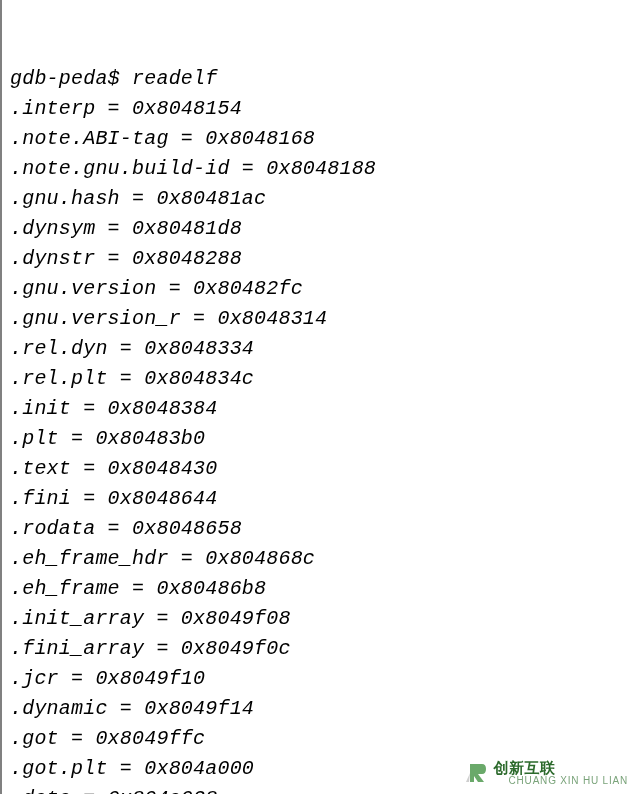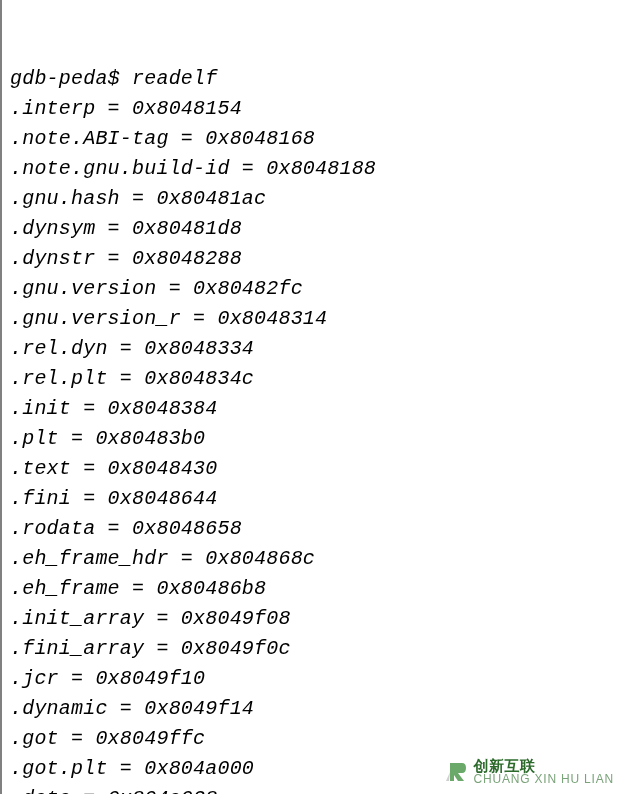--- a/index.html
+++ b/index.html
@@ -28,21 +28,21 @@
       white-space: pre;
       letter-spacing: 0.2px;
     }
     .line {
       display: block;
       font-style: italic;
     }
     .watermark {
       position: absolute;
       bottom: 6px;
-      right: 18px;
+      right: 4px;
       display: flex;
       align-items: center;
       background: rgba(255,255,255,0.85);
       padding: 2px 4px;
       font-family: "Arial", sans-serif;
       font-size: 13px;
       color: #4a4a4a;
     }
     .watermark-icon {
       display: inline-flex;
@@ -53,23 +53,24 @@
       flex-direction: column;
       line-height: 1.05;
     }
     .watermark-major {
       font-weight: 600;
       font-size: 15px;
       color: #2c6a2c;
       letter-spacing: 0.5px;
     }
     .watermark-minor {
-      font-size: 12px;
+      font-size: 10px;
       color: #7aa37a;
       letter-spacing: 0.8px;
+      margin-left: 15px;
     }
   </style>
 </head>
 <body>
 
 <div class="terminal-container">
   <div class="code-block">
     <span class="line"><span>gdb-peda$ </span><span>readelf</span></span><span class="line">.interp = 0x8048154</span><span class="line">.note.ABI-tag = 0x8048168</span><span class="line">.note.gnu.build-id = 0x8048188</span><span class="line">.gnu.hash = 0x80481ac</span><span class="line">.dynsym = 0x80481d8</span><span class="line">.dynstr = 0x8048288</span><span class="line">.gnu.version = 0x80482fc</span><span class="line">.gnu.version_r = 0x8048314</span><span class="line">.rel.dyn = 0x8048334</span><span class="line">.rel.plt = 0x804834c</span><span class="line">.init = 0x8048384</span><span class="line">.plt = 0x80483b0</span><span class="line">.text = 0x8048430</span><span class="line">.fini = 0x8048644</span><span class="line">.rodata = 0x8048658</span><span class="line">.eh_frame_hdr = 0x804868c</span><span class="line">.eh_frame = 0x80486b8</span><span class="line">.init_array = 0x8049f08</span><span class="line">.fini_array = 0x8049f0c</span><span class="line">.jcr = 0x8049f10</span><span class="line">.dynamic = 0x8049f14</span><span class="line">.got = 0x8049ffc</span><span class="line">.got.plt = 0x804a000</span><span class="line">.data = 0x804a028</span>
   </div>
 </div>

